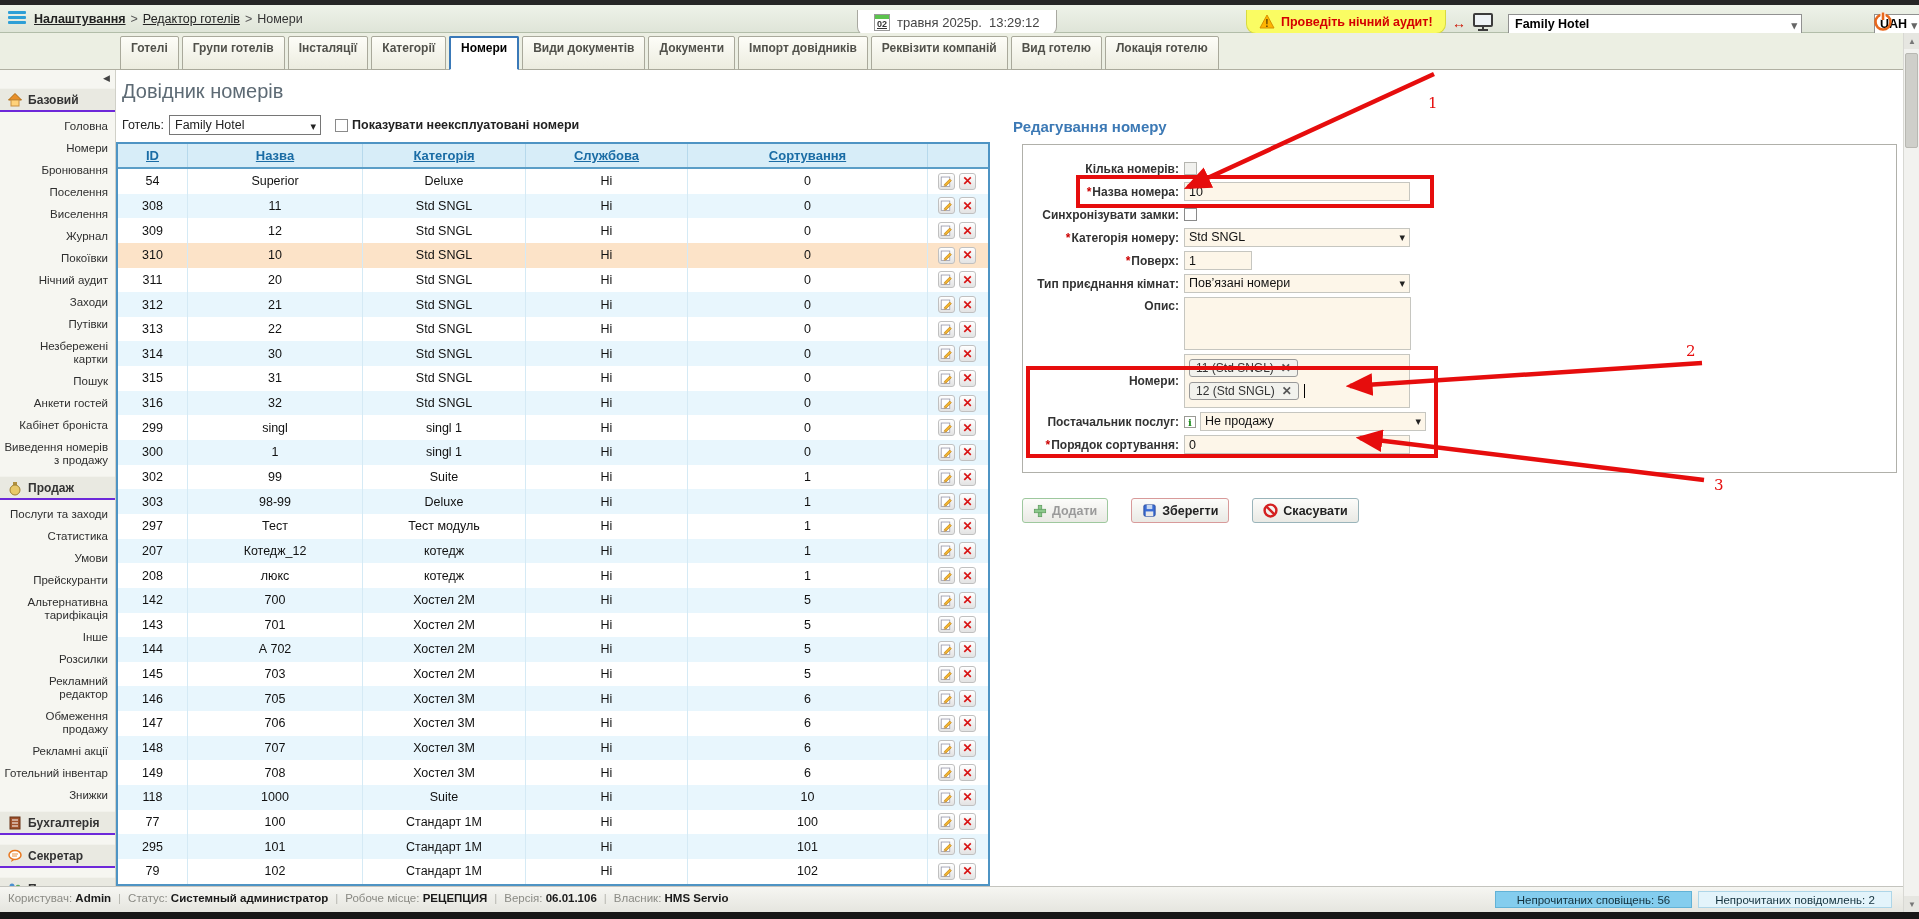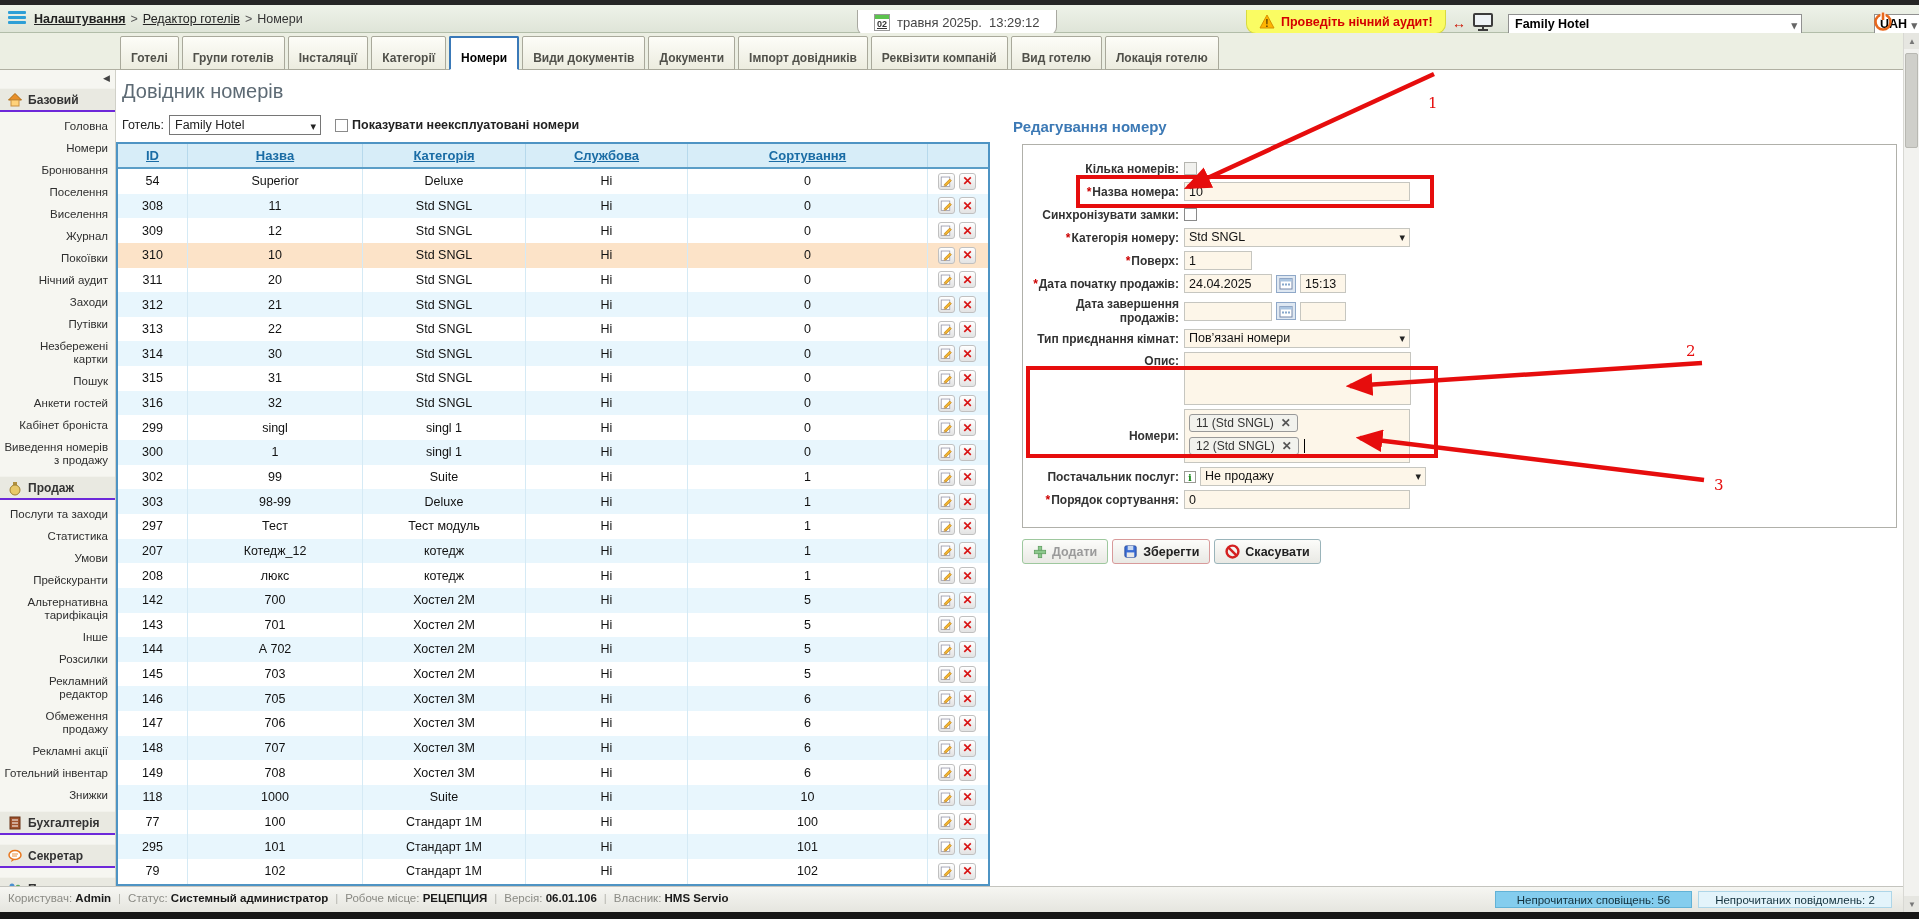--- a/index.html
+++ b/index.html
@@ -30,21 +30,21 @@
   .hotelselect { position:absolute; left:1508px; top:9px; width:294px; height:20px; background:#fff;
                  border:1px solid #919191; font-size:12.5px; font-weight:bold; line-height:18px;
                  padding-left:6px; cursor:pointer; }
   .hotelselect::after, .curselect::after { content:"▾"; position:absolute; right:4px; top:1px; color:#666; font-size:11px; }
   .curselect { position:absolute; left:1874px; top:9px; width:48px; height:20px; background:#fff;
                border:1px solid #919191; font-size:12.5px; font-weight:bold; line-height:18px; padding-left:5px; cursor:pointer; }
   .powerbtn { position:absolute; left:1872px; top:5px; cursor:pointer; }
 
   .tabbar { position:absolute; left:0; top:33px; width:1919px; height:37px; background:#ecefe3; border-bottom:1px solid #b0b0a2; }
   .tabs { position:absolute; left:120px; bottom:-1px; display:flex; gap:3px; }
-  .tab { height:34px; padding:10px 10px; background:linear-gradient(#fdfdf8,#ececdf); border:1px solid #a9a99b;
+  .tab { height:34px; padding:0 10px; background:linear-gradient(#fdfdf8,#ececdf); border:1px solid #a9a99b;
          border-radius:2px 2px 0 0; font-size:12px; font-weight:bold; color:#50504a; line-height:23px; cursor:pointer; }
   .tab.active { background:#fff; border:2px solid #3a79b8; border-bottom:1px solid #fff; color:#000; line-height:21px; }
 
   .sidebar { position:absolute; left:0; top:70px; width:116px; height:816px; background:#f6f6f1;
              border-right:1px solid #d0d0c8; overflow:hidden; }
   .collapse { position:absolute; top:3px; right:5px; font-size:9px; color:#444; cursor:pointer; }
   .sections { margin-top:18px; }
   .sechead { background:#e9e9e1; border-top:1px solid #f2f2ec; border-bottom:2px solid #6d28d9;
              height:24px; display:flex; align-items:center; gap:5px; padding-left:7px;
              font-size:12px; font-weight:bold; color:#333; margin:9px 0 8px 0; white-space:nowrap; overflow:hidden; cursor:pointer; }
@@ -95,21 +95,21 @@
             display:flex; align-items:center; justify-content:center; cursor:pointer; }
   .tarea { width:227px; height:53px; border:1px solid #c6c6c0; background:#fdf6e9; resize:none;
            font-family:"Liberation Sans",sans-serif; font-size:12px; }
   .chipsbox { width:226px; height:54px; border:1px solid #c6c6c0; background:#fdf6e9; padding:3px 4px; }
   .chip { display:inline-block; border:1px solid #999; border-radius:3px; background:#f2f2ed;
           padding:1px 6px; font-size:12px; color:#333; margin-bottom:4px; cursor:default; }
   .chipx { margin-left:7px; color:#555; font-weight:bold; cursor:pointer; }
   .caret { display:inline-block; width:1px; height:14px; background:#000; margin-left:5px; vertical-align:middle; }
   .infoico { width:12px; height:12px; border:1px solid #9a9a94; background:#fff; color:#1a8a1a;
              font:bold 10px "DejaVu Serif",serif; text-align:center; line-height:11px; margin-right:4px; flex:none; }
-  .btnrow { margin:11px 0 0 17px; display:flex; gap:4px; }
+  .btnrow { margin:25px 0 0 17px; display:flex; gap:23px; }
   .btn { height:25px; border-radius:3px; font-size:12.5px; font-weight:bold; color:#222;
          display:flex; align-items:center; gap:5px; padding:0 10px;
          background:linear-gradient(#fcfcfa,#e9e9e4); cursor:pointer; font-family:"Liberation Sans",sans-serif; }
   .btn.add { border:1px solid #9ec89e; color:#9a9a9a; cursor:default; }
   .btn.save { border:1px solid #d89a9a; }
   .btn.cancel { border:1px solid #9ab4ba; }
 
   .statusbar { position:absolute; left:0; top:886px; width:1919px; height:26px;
                background:linear-gradient(#f6f6f2,#e5e5df); border-top:1px solid #c4c4be; }
   .statusleft { position:absolute; left:8px; top:5px; font-size:11.5px; white-space:nowrap; }
@@ -887,52 +887,20 @@
           <div class="fsel w226"><span>Std SNGL</span></div>
         </div>
       </div>
     <div class="frow">
         <div class="flabel"><em class="req">*</em><span>Поверх:</span></div>
       <div class="ffield">
           <input class="tin w68" value="1" style="">
         </div>
       </div>
     <div class="frow">
-        <div class="flabel"><em class="req">*</em><span>Дата початку продажів:</span></div>
-      <div class="ffield">
-          <input class="tin w88" value="24.04.2025" style="">
-          <span class="calbtn">
-            <svg width="14" height="13" viewBox="0 0 14 13">
-              <rect x="1" y="1.5" width="12" height="10.5" fill="#fff" stroke="#7788aa"></rect>
-              <rect x="1" y="1.5" width="12" height="3" fill="#aac4e0"></rect>
-              <rect x="3" y="6.5" width="2" height="2" fill="#88a8cc"></rect>
-              <rect x="6" y="6.5" width="2" height="2" fill="#88a8cc"></rect>
-              <rect x="9" y="6.5" width="2" height="2" fill="#88a8cc"></rect>
-            </svg>
-          </span>
-          <input class="tin w46" value="15:13" style="">
-        </div>
-      </div>
-    <div class="frow">
-        <div class="flabel"><span>Дата завершення продажів:</span></div>
-      <div class="ffield">
-          <input class="tin w88" style="">
-          <span class="calbtn">
-            <svg width="14" height="13" viewBox="0 0 14 13">
-              <rect x="1" y="1.5" width="12" height="10.5" fill="#fff" stroke="#7788aa"></rect>
-              <rect x="1" y="1.5" width="12" height="3" fill="#aac4e0"></rect>
-              <rect x="3" y="6.5" width="2" height="2" fill="#88a8cc"></rect>
-              <rect x="6" y="6.5" width="2" height="2" fill="#88a8cc"></rect>
-              <rect x="9" y="6.5" width="2" height="2" fill="#88a8cc"></rect>
-            </svg>
-          </span>
-          <input class="tin w46" style="">
-        </div>
-      </div>
-    <div class="frow">
         <div class="flabel"><span>Тип приєднання кімнат:</span></div>
       <div class="ffield">
           <div class="fsel w226"><span>Пов’язані номери</span></div>
         </div>
       </div>
     <div class="frow" style="align-items:flex-start">
         <div class="flabel" style="padding-top:2px"><span>Опис:</span></div>
       <div class="ffield">
           <textarea class="tarea" style=""></textarea>
         </div>

